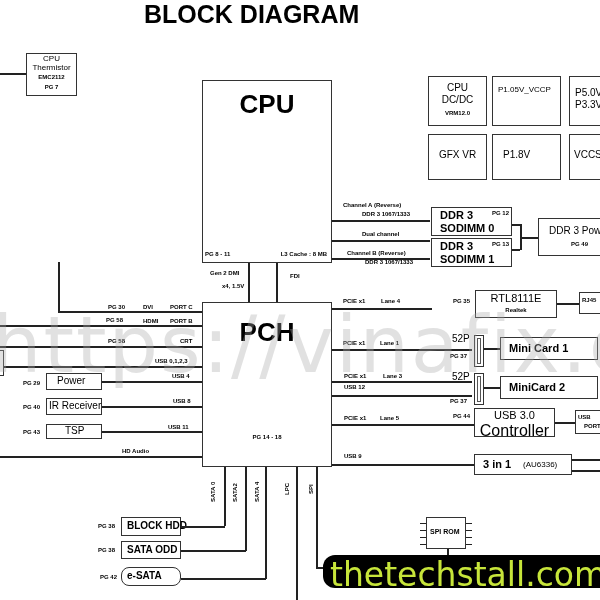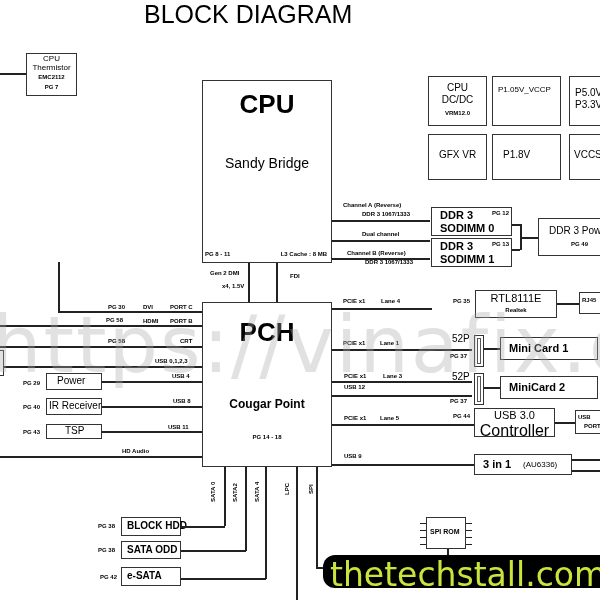--- a/index.html
+++ b/index.html
@@ -3,21 +3,21 @@
 <meta charset="utf-8">
 <style>
   html, body { margin:0; padding:0; background:#ffffff; }
   body { width:600px; height:600px; position:relative; overflow:hidden; font-family:"Liberation Sans", sans-serif; color:#000; }
   .abs { position:absolute; }
   .box { position:absolute; border:1.5px solid #333; background:#fff; box-sizing:border-box; }
   .line { position:absolute; background:#222; }
   .t { position:absolute; white-space:nowrap; font-weight:bold; font-size:6px; line-height:7px; }
   .n { position:absolute; white-space:nowrap; }
   .vt { position:absolute; white-space:nowrap; font-weight:bold; font-size:6px; transform:rotate(-90deg); transform-origin:left top; }
-  .title { left:144px; top:0px; font-size:25px; font-weight:normal; letter-spacing:0px; }
+  .title { left:144px; top:0px; font-size:25px; font-weight:bold; letter-spacing:0px; }
   .watermark { position:absolute; left:-8px; top:300px; font-size:78px; color:rgba(170,170,170,0.35); font-family:"DejaVu Sans", sans-serif; white-space:nowrap; letter-spacing:2px; pointer-events:none; z-index:5; }
   .banner { position:absolute; left:323px; top:555px; width:277px; height:33px; background:#000; border-radius:12px 0 0 12px; z-index:6; }
   .banner span { position:absolute; left:7px; top:0px; font-size:33px; color:#c7e53a; font-family:"DejaVu Sans", sans-serif; white-space:nowrap; }
   .slot { position:absolute; width:10px; height:32px; border:1.5px solid #333; box-sizing:border-box; background:#fff; }
   .slot::after { content:""; position:absolute; left:2px; top:2px; right:2px; bottom:2px; border:1px solid #555; }
 </style>
 </head>
 <body>
 
 <div class="abs title">BLOCK DIAGRAM</div>
@@ -47,21 +47,20 @@
 </div>
 <div class="box" style="left:492px;top:134px;width:69px;height:46px;">
   <div class="n" style="left:10px;top:14px;font-size:10px;">P1.8V</div>
 </div>
 <div class="box" style="left:569px;top:134px;width:40px;height:46px;">
   <div class="n" style="left:4px;top:14px;font-size:10px;">VCCS</div>
 </div>
 
 <div class="box" style="left:202px;top:80px;width:130px;height:183px;">
   <div class="n" style="left:0;right:0;top:8px;text-align:center;font-size:26px;font-weight:bold;">CPU</div>
-  <div class="n" style="left:0;right:0;top:74px;text-align:center;font-size:14px;">Sandy Bridge</div>
   <div class="t" style="left:2px;top:170px;">PG 8 - 11</div>
   <div class="t" style="right:4px;top:170px;">L3 Cache : 8 MB</div>
 </div>
 
 <div class="line" style="left:248px;top:263px;width:1.5px;height:40px;"></div>
 <div class="line" style="left:276px;top:263px;width:1.5px;height:40px;"></div>
 <div class="t" style="left:210px;top:270px;">Gen 2 DMI</div>
 <div class="t" style="left:222px;top:283px;">x4, 1.5V</div>
 <div class="t" style="left:290px;top:273px;">FDI</div>
 
@@ -88,21 +87,20 @@
 <div class="line" style="left:512px;top:249px;width:8px;height:1.5px;"></div>
 <div class="line" style="left:520px;top:224px;width:1.5px;height:26px;"></div>
 <div class="line" style="left:520px;top:237px;width:18px;height:1.5px;"></div>
 <div class="box" style="left:538px;top:218px;width:72px;height:38px;">
   <div class="n" style="left:10px;top:6px;font-size:10px;">DDR 3 Power</div>
   <div class="t" style="left:32px;top:22px;">PG 49</div>
 </div>
 
 <div class="box" style="left:202px;top:302px;width:130px;height:165px;padding-left:45px;">
   <div class="n" style="left:0;right:0;top:14px;text-align:center;font-size:26px;font-weight:bold;">PCH</div>
-  <div class="n" style="left:0;right:0;top:94px;text-align:center;font-size:12px;font-weight:bold;">Cougar Point</div>
   <div class="t" style="left:0;right:0;text-align:center;top:131px;">PG 14 - 18</div>
 </div>
 
 <div class="line" style="left:58px;top:311px;width:144px;height:1.5px;"></div>
 <div class="line" style="left:58px;top:262px;width:1.5px;height:50px;"></div>
 <div class="line" style="left:0;top:325px;width:202px;height:1.5px;"></div>
 <div class="line" style="left:0;top:346px;width:202px;height:1.5px;"></div>
 <div class="line" style="left:0;top:366px;width:202px;height:1.5px;"></div>
 <div class="t" style="left:108px;top:304px;">PG 30</div>
 <div class="t" style="left:143px;top:304px;">DVI</div>
@@ -217,21 +215,21 @@
 </div>
 <div class="line" style="left:181px;top:526px;width:44px;height:1.5px;"></div>
 
 <div class="t" style="left:98px;top:547px;">PG 38</div>
 <div class="box" style="left:121px;top:541px;width:60px;height:18px;">
   <div class="n" style="left:5px;top:2px;font-size:10px;font-weight:bold;">SATA ODD</div>
 </div>
 <div class="line" style="left:181px;top:550px;width:65px;height:1.5px;"></div>
 
 <div class="t" style="left:100px;top:574px;">PG 42</div>
-<div class="box" style="left:121px;top:567px;width:60px;height:19px;">
+<div class="box" style="left:121px;top:567px;width:60px;height:19px;border-radius:8px;">
   <div class="n" style="left:5px;top:2px;font-size:10px;font-weight:bold;">e-SATA</div>
 </div>
 <div class="line" style="left:181px;top:578px;width:85px;height:1.5px;"></div>
 
 <div class="box" style="left:426px;top:517px;width:40px;height:32px;">
   <div class="n" style="left:3px;top:10px;font-size:7px;font-weight:bold;">SPI ROM</div>
 </div>
 <div class="line" style="left:420px;top:523px;width:6px;height:1px;"></div>
 <div class="line" style="left:420px;top:530px;width:6px;height:1px;"></div>
 <div class="line" style="left:420px;top:537px;width:6px;height:1px;"></div>

